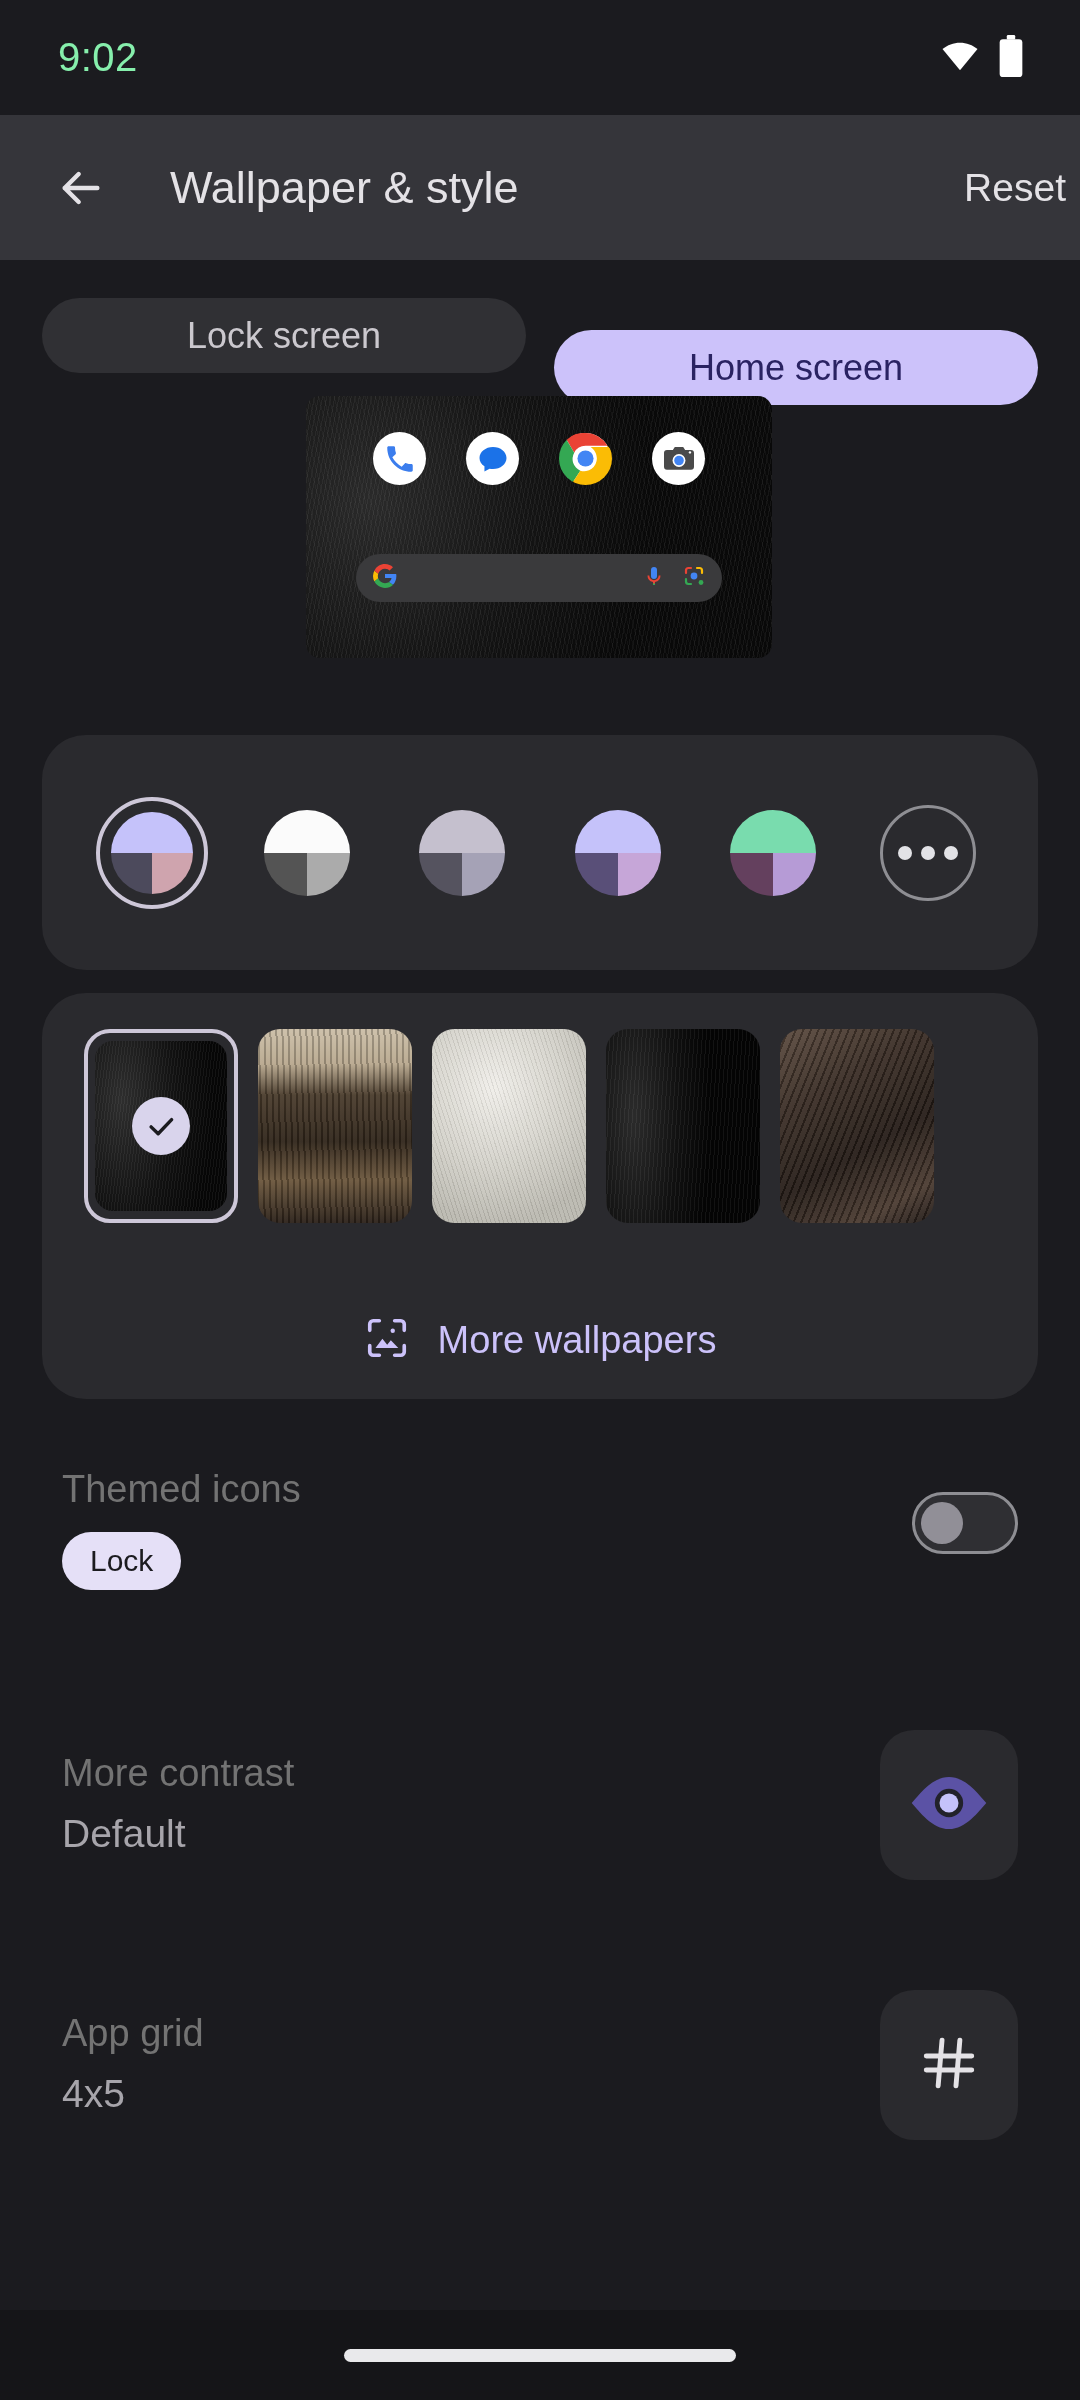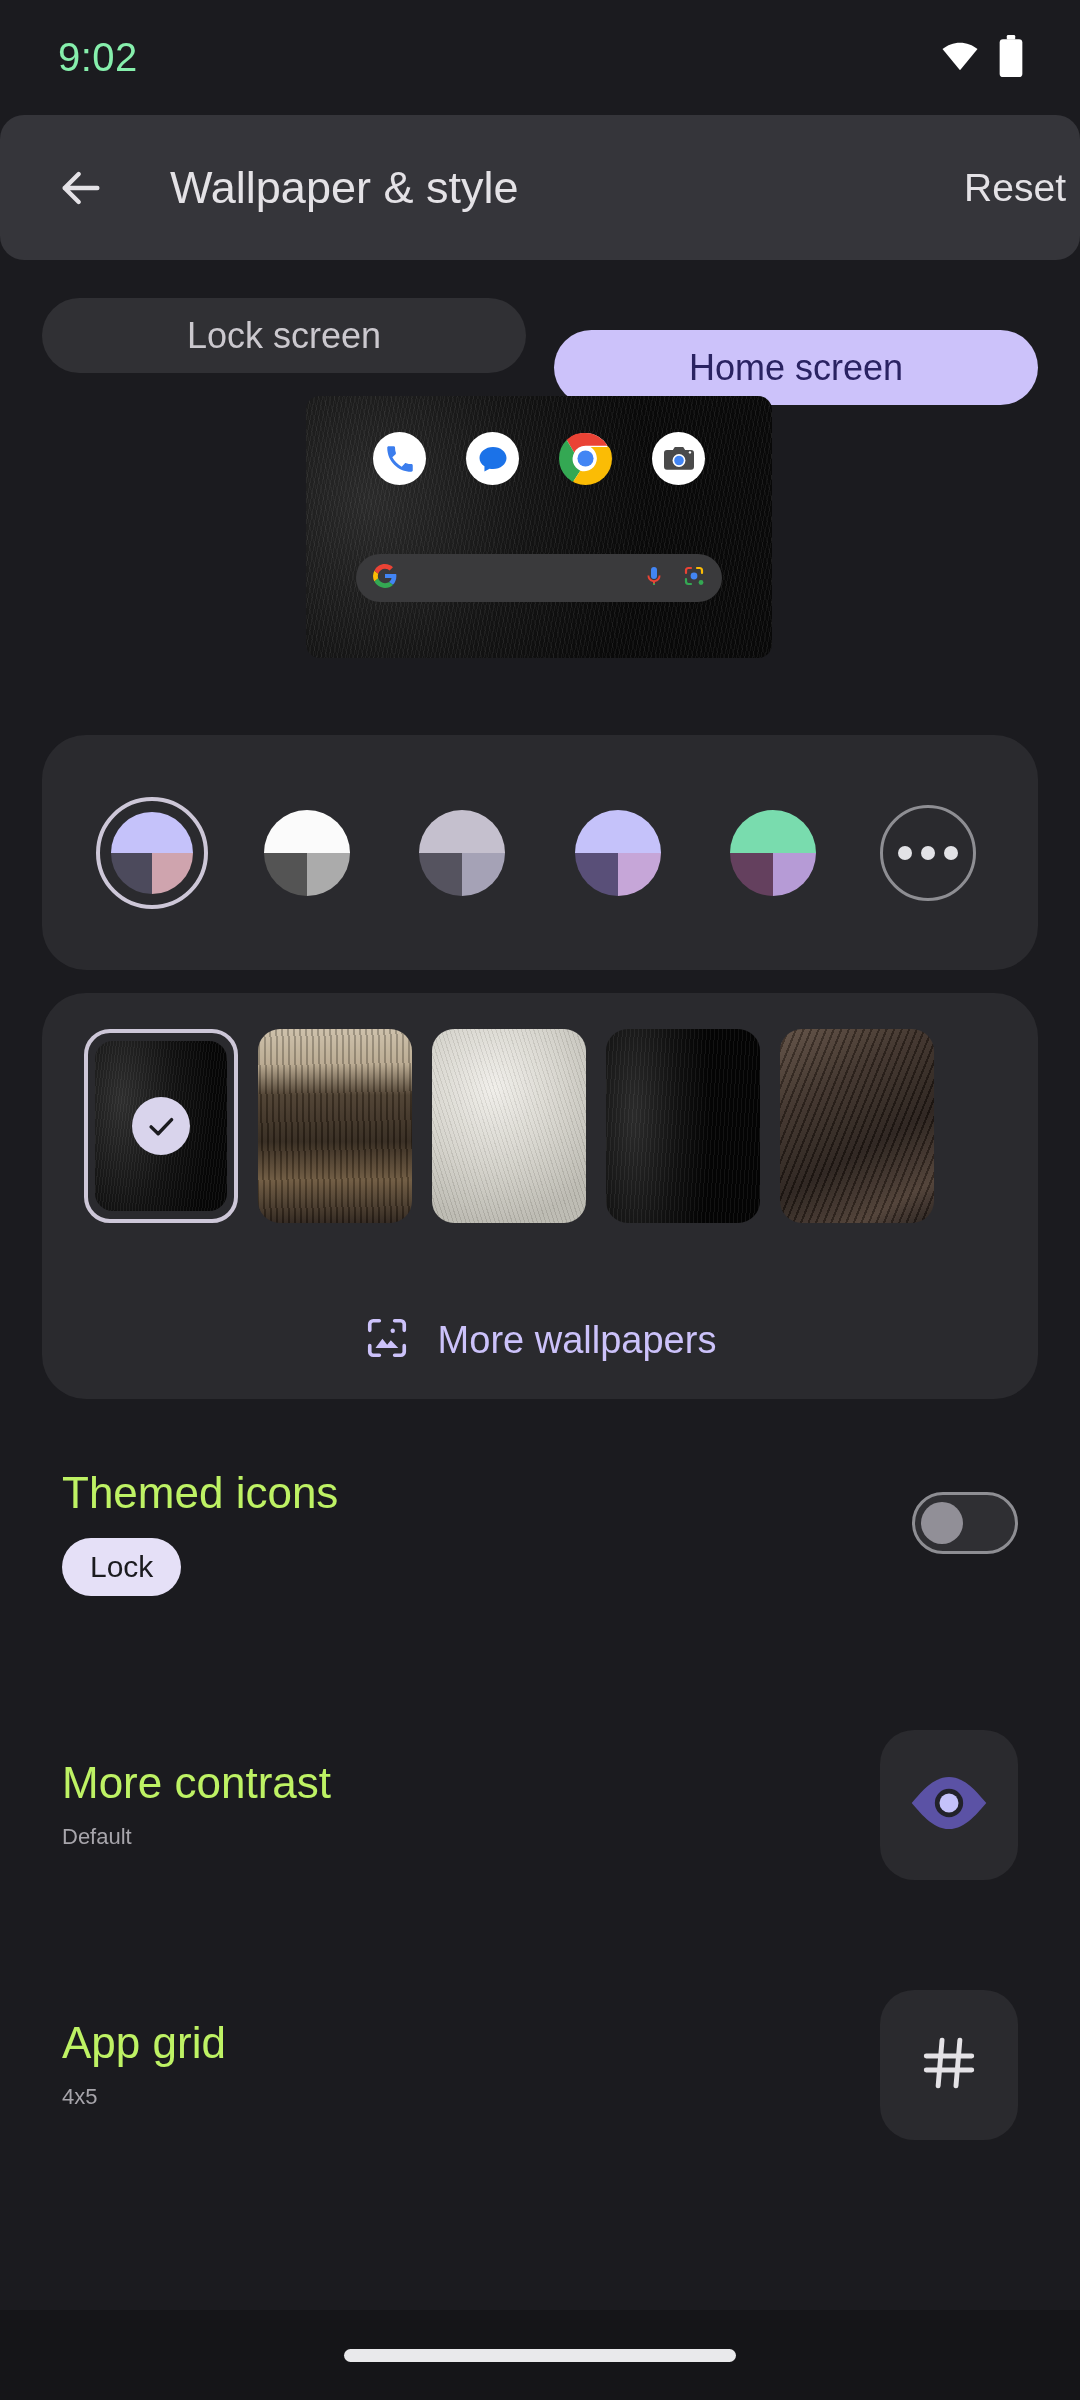--- a/index.html
+++ b/index.html
@@ -47,21 +47,20 @@
   .appbar {
     position: absolute;
     top: 115px; left: 0;
     width: 1080px;
     height: 145px;
     background: #35353A;
     display: flex;
     align-items: center;
     box-sizing: border-box;
     padding: 0 0 0 48px;
-    border-radius: 24px;
   }
   .back-btn {
     width: 66px;
     height: 66px;
     display: flex;
     align-items: center;
     justify-content: center;
     cursor: pointer;
   }
   .appbar-title {
@@ -303,27 +302,27 @@
     left: 0;
     width: 1080px;
     box-sizing: border-box;
     padding: 0 62px;
     display: flex;
     align-items: flex-start;
     justify-content: space-between;
     cursor: pointer;
   }
   .setting-title {
-    color: #bef264;
-    font-size: 44px;
+    color: #737373;
+    font-size: 38px;
     line-height: 1.05;
   }
   .setting-sub {
     color: #A7A5AB;
-    font-size: 22px;
+    font-size: 39px;
     margin-top: 18px;
   }
   .badge {
     display: inline-block;
     margin-top: 22px;
     background: #E5E0F7;
     color: #1B1B1F;
     font-size: 30px;
     padding: 12px 28px;
     border-radius: 30px;

